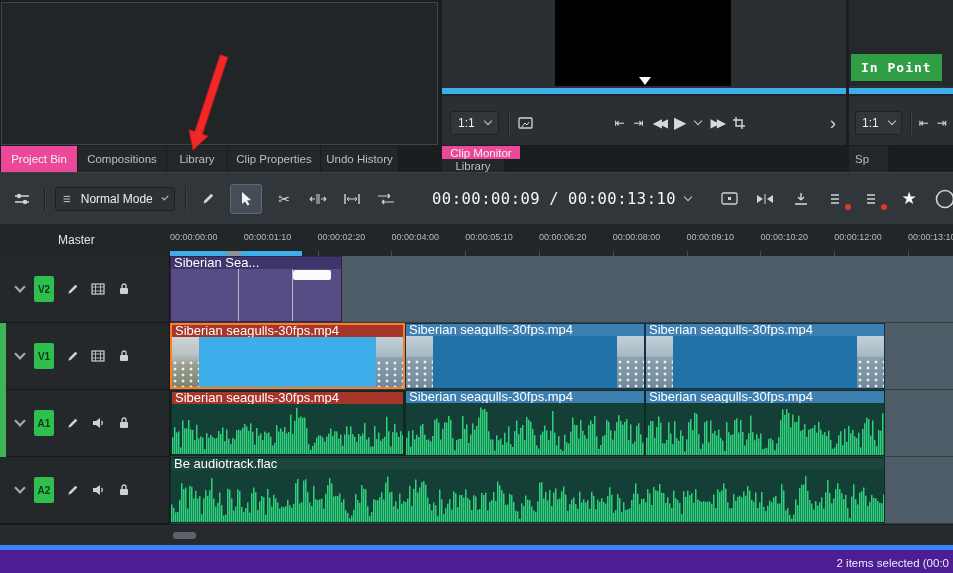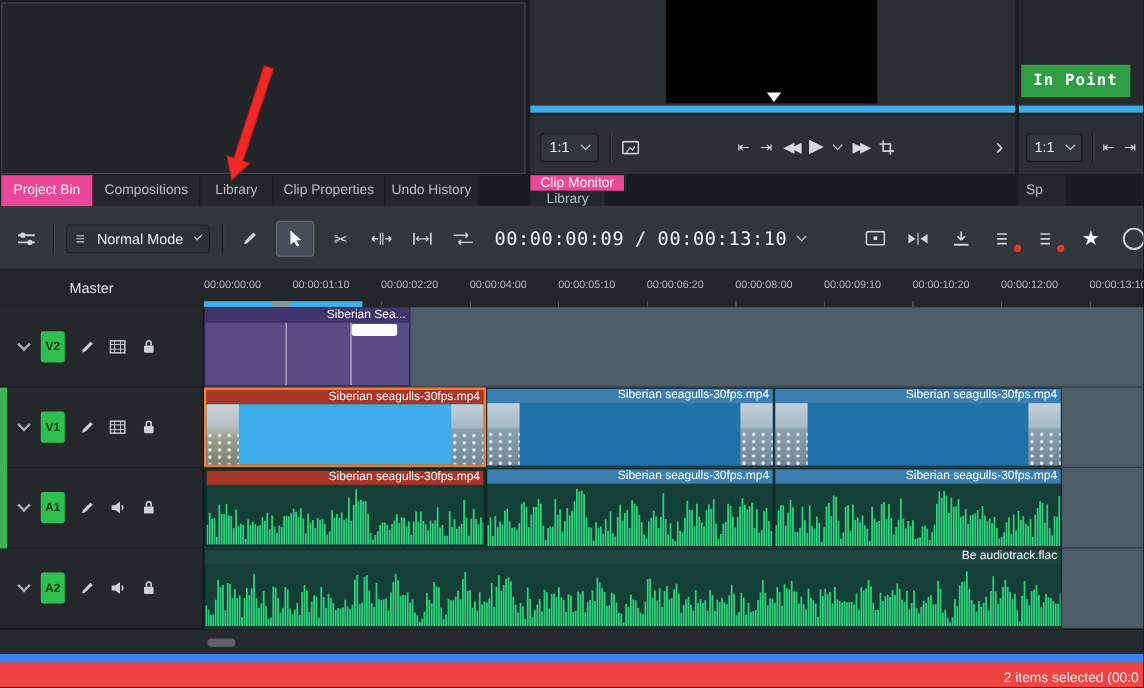--- a/index.html
+++ b/index.html
@@ -42,21 +42,21 @@
 
   
   #toolbar{position:absolute;left:0;top:172px;width:953px;height:53px;background:#31363b;
        border-top:1px solid #3a4046;border-bottom:1px solid #1e2225;display:flex;align-items:center;
        padding:0 10px;gap:10px;}
   .tool{width:24px;height:24px;display:flex;align-items:center;justify-content:center;color:#d6dadd;
        font-size:14px;flex:none;position:relative;}
   .tool.activeTool{background:#454e56;border:1px solid #606a74;border-radius:3px;width:32px;height:30px;}
   #mode-combo{width:120px;justify-content:space-between;background:#2c3136;}
   .timecode{font-family:"DejaVu Sans Mono",monospace;font-size:15.5px;color:#f4f6f7;letter-spacing:.5px;
-       margin-left:4px;display:flex;align-items:center;gap:9px;white-space:nowrap;}
+       margin-left:24px;display:flex;align-items:center;gap:9px;white-space:nowrap;}
   .rcluster{margin-left:auto;display:flex;align-items:center;gap:12px;}
   .dot{position:absolute;right:-2px;bottom:1px;width:6px;height:6px;border-radius:50%;background:#e0382d;}
   .star{font-size:17px;color:#fafbfb;}
   .partial{margin-right:-14px;}
 
   
   #ruler{position:absolute;left:0;top:225px;width:953px;height:31px;background:#232629;}
   .master{position:absolute;left:58px;top:8px;font-size:12px;color:#e3e6e8;}
   .ticks{position:absolute;left:170px;top:7px;display:flex;}
   .tick{width:73.8px;font-size:9px;color:#b4bac0;white-space:nowrap;flex:none;}
@@ -73,21 +73,21 @@
   .badge{min-width:20px;height:26px;background:#2fbf4f;border-radius:2px;color:#0d3a18;font-size:10px;
        font-weight:bold;display:flex;align-items:center;justify-content:center;padding:0 3px;flex:none;}
   .hicon{width:16px;height:16px;display:flex;align-items:center;justify-content:center;flex:none;}
   #target-strip{position:absolute;left:0;top:323px;width:6px;height:134px;background:#3cb457;}
 
   .trow{position:absolute;left:170px;width:783px;height:67px;background:#4d5c66;border-bottom:1px solid #333d44;}
   #row-v2{top:256px;} #row-v1{top:323px;} #row-a1{top:390px;} #row-a2{top:457px;}
 
   .clip{position:absolute;top:0;height:66px;border:1px solid #0e3346;overflow:hidden;}
   .clip.selected{border:2px solid #ff7d26;}
-  .strip{height:12px;font-size:10px;line-height:12px;color:#fff;padding:0 3px;white-space:nowrap;overflow:hidden;text-align:right;}
+  .strip{height:12px;font-size:13px;line-height:12px;color:#fff;padding:0 3px;white-space:nowrap;overflow:hidden;}
   .strip.red{background:#a8352a;}
   .strip.blue{background:#3d7fb0;}
   .strip.purple{background:#3f346b;}
   .strip.a2s{background:#1c453d;}
   .vbody{position:absolute;left:0;right:0;top:12px;bottom:0;background:#2172a8;}
   .vbody.sel{background:#3daee9;}
   .clip.purplec{background:#584c85;border-color:#2e2650;}
   .clip.audioc{background:#133f37;border-color:#0c2a26;}
   .thumb{position:absolute;top:12px;bottom:0;width:27px;
        background:linear-gradient(180deg,#c2cfd8 0%,#a8bac6 38%,#8aa0ae 42%,#70889a 100%);}
@@ -96,21 +96,21 @@
        background-size:8px 6px;}
   .thumb.sand{background:linear-gradient(180deg,#cdd3d6 0%,#b9c2c4 35%,#9aa08f 55%,#7b8272 100%);}
   .thumb.l{left:0;} .thumb.r{right:0;}
   .wave{position:absolute;left:0;top:12px;width:100%;height:calc(100% - 12px);display:block;}
   .mline{position:absolute;top:12px;bottom:0;width:1px;background:rgba(255,255,255,.6);}
   .mchip{position:absolute;left:122px;top:13px;width:38px;height:10px;background:#fbfbfb;border-radius:2px;}
 
   #hscroll{position:absolute;left:0;top:524px;width:953px;height:21px;background:#26292d;border-top:1px solid #17191c;}
   .handle{position:absolute;left:173px;top:7px;width:23px;height:7px;background:#5c636a;border-radius:3px;}
 
-  #statusbar{position:absolute;left:0;top:545px;width:953px;height:28px;background:#ef4444;border-top:7px solid #3b82f6;}
+  #statusbar{position:absolute;left:0;top:545px;width:953px;height:28px;background:#4c1d95;border-top:5px solid #3b82f6;}
   .status-text{position:absolute;right:4px;top:7px;font-size:11.5px;color:#eaedef;white-space:nowrap;}
 
   #arrow-overlay{position:absolute;left:0;top:0;width:953px;height:573px;pointer-events:none;z-index:50;}
 </style>
 </head>
 <body>
 
 <div class="app">
 
   <div id="p-left"></div>

